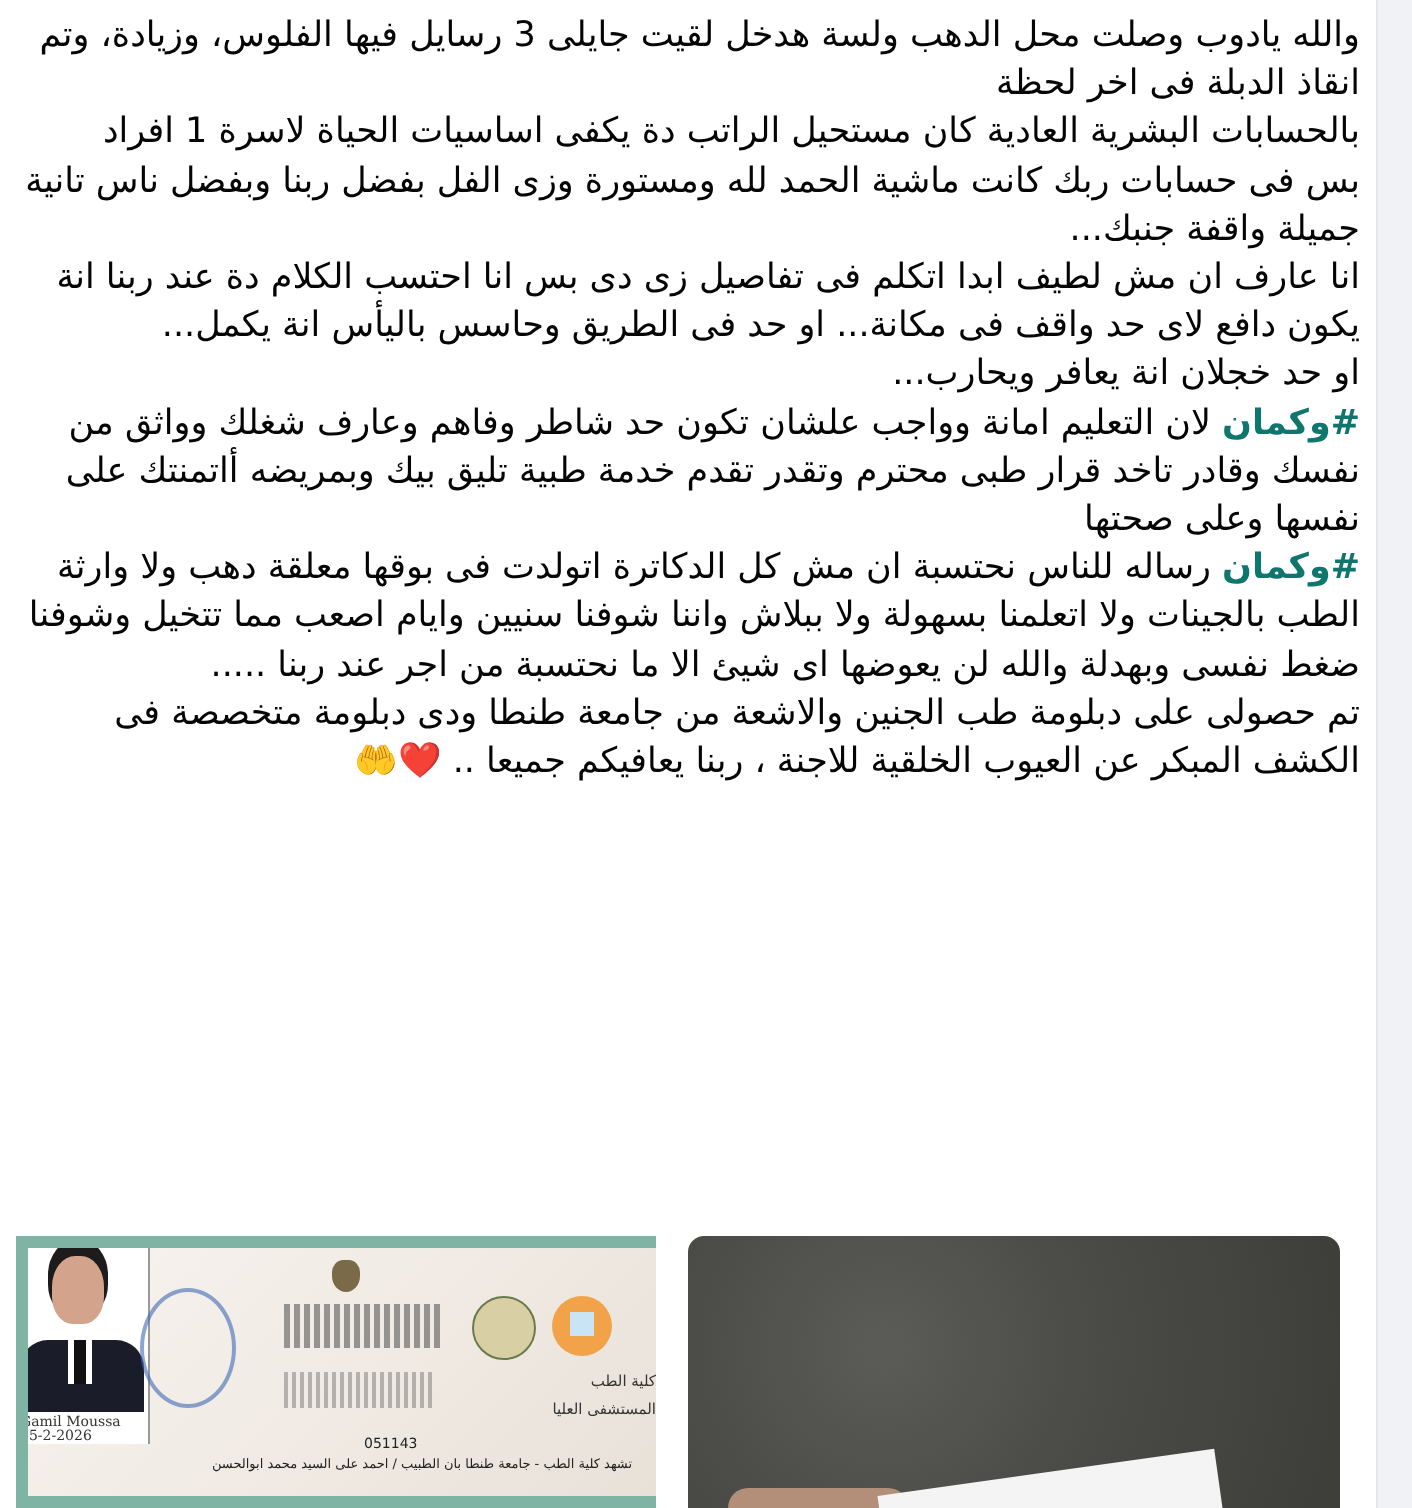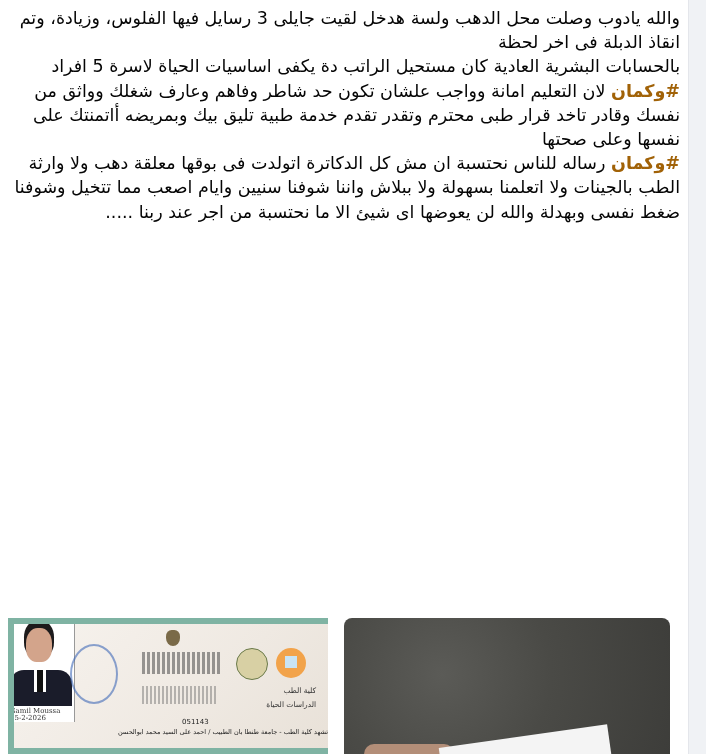--- a/index.html
+++ b/index.html
@@ -40,21 +40,21 @@
       font-size: 17.5px;
       line-height: 24.2px;
       color: #050505;
     }
     .post-text .para {
       margin: 0;
       white-space: normal;
     }
     .post-text .first-line { margin-top: 6px; }
     .hashtag {
-      color: #a16207;
+      color: #0f766e;
       font-weight: bold;
       text-decoration: none;
     }
     .heart { color: #e41e3f; }
     .hands { color: #f5b700; }
     .images {
       position: absolute;
       left: 0;
       top: 617px;
       width: 688px;
@@ -162,39 +162,39 @@
     }
     .logo-orange::after {
       content: "";
       position: absolute;
       left: 9px; top: 8px;
       width: 12px; height: 12px;
       background: #c9e4f4;
     }
     .cert-label {
       position: absolute;
-      right: 12px;
+      right: 0;
       font-size: 7.5px;
       color: #333;
       direction: rtl;
     }
     .cert-serial {
       position: absolute;
       left: 168px; top: 94px;
       font-size: 7px;
       color: #222;
     }
     .cert-line {
       position: absolute;
       left: 80px; top: 104px;
       width: 234px;
       font-size: 6.5px;
       color: #222;
       direction: rtl;
-      text-align: right;
+      text-align: center;
       white-space: nowrap;
       overflow: hidden;
     }
     .photo-right {
       position: absolute;
       left: 344px;
       top: 1px;
       width: 326px;
       height: 140px;
       border-radius: 8px 8px 0 0;
@@ -215,28 +215,35 @@
       background: #b38e78;
       border-radius: 10px;
     }
   </style>
 </head>
 <body>
 
 <div class="card">
   <div class="post-text">
     <p class="para first-line">والله يادوب وصلت محل الدهب ولسة هدخل لقيت جايلى 3 رسايل فيها الفلوس، وزيادة، وتم انقاذ الدبلة فى اخر لحظة</p>
-    <p class="para">بالحسابات البشرية العادية كان مستحيل الراتب دة يكفى اساسيات الحياة لاسرة 5 افراد</p>
+    <p class="para">بالحسابات البشرية العادية كان مستحيل الراتب دة يكفى اساسيات الحياة لاسرة 1 افراد</p>
+    <p class="para">بس فى حسابات ربك كانت ماشية الحمد لله ومستورة وزى الفل بفضل ربنا وبفضل ناس تانية جميلة واقفة جنبك...</p>
+    <p class="para">انا عارف ان مش لطيف ابدا اتكلم فى تفاصيل زى دى بس انا احتسب الكلام دة عند ربنا انة يكون دافع لاى حد واقف فى مكانة... او حد فى الطريق وحاسس باليأس انة يكمل...</p>
+    <p class="para">او حد خجلان انة يعافر ويحارب...</p>
     <p class="para">
       <a class="hashtag">#وكمان</a>
       <span>لان التعليم امانة وواجب علشان تكون حد شاطر وفاهم وعارف شغلك وواثق من نفسك وقادر تاخد قرار طبى محترم وتقدر تقدم خدمة طبية تليق بيك وبمريضه أاتمنتك على نفسها وعلى صحتها</span>
     </p>
     <p class="para">
       <a class="hashtag">#وكمان</a>
       <span>رساله للناس نحتسبة ان مش كل الدكاترة اتولدت فى بوقها معلقة دهب ولا وارثة الطب بالجينات ولا اتعلمنا بسهولة ولا ببلاش واننا شوفنا سنيين وايام اصعب مما تتخيل وشوفنا ضغط نفسى وبهدلة والله لن يعوضها اى شيئ الا ما نحتسبة من اجر عند ربنا .....</span>
+    </p>
+    <p class="para">
+      <span>تم حصولى على دبلومة طب الجنين والاشعة من جامعة طنطا ودى دبلومة متخصصة فى الكشف المبكر عن العيوب الخلقية للاجنة ، ربنا يعافيكم جميعا ..</span>
+      <span class="heart">❤️</span><span class="hands">🤲</span>
     </p>
   </div>
 
   <div class="images">
     <div class="photo-left">
       <div class="portrait">
         <div class="face"></div>
         <div class="suit"></div>
         <div class="collar"></div>
         <div class="tie"></div>
@@ -245,21 +252,21 @@
           <div>25-2-2026</div>
         </div>
       </div>
       <div class="stamp"></div>
       <div class="crest"></div>
       <div class="uni-title"></div>
       <div class="cert-title"></div>
       <div class="logo-green"></div>
       <div class="logo-orange"></div>
       <div class="cert-label" style="top:62px;">كلية الطب</div>
-      <div class="cert-label" style="top:76px;">الدراسات الحياة</div>
+      <div class="cert-label" style="top:76px;">المستشفى العليا</div>
       <div class="cert-serial">051143</div>
       <div class="cert-line">تشهد كلية الطب - جامعة طنطا بان الطبيب / احمد على السيد محمد ابوالحسن</div>
     </div>
     <div class="photo-right">
       <div class="hand"></div>
       <div class="paper"></div>
     </div>
   </div>
 </div>
 <div class="right-strip"></div>

